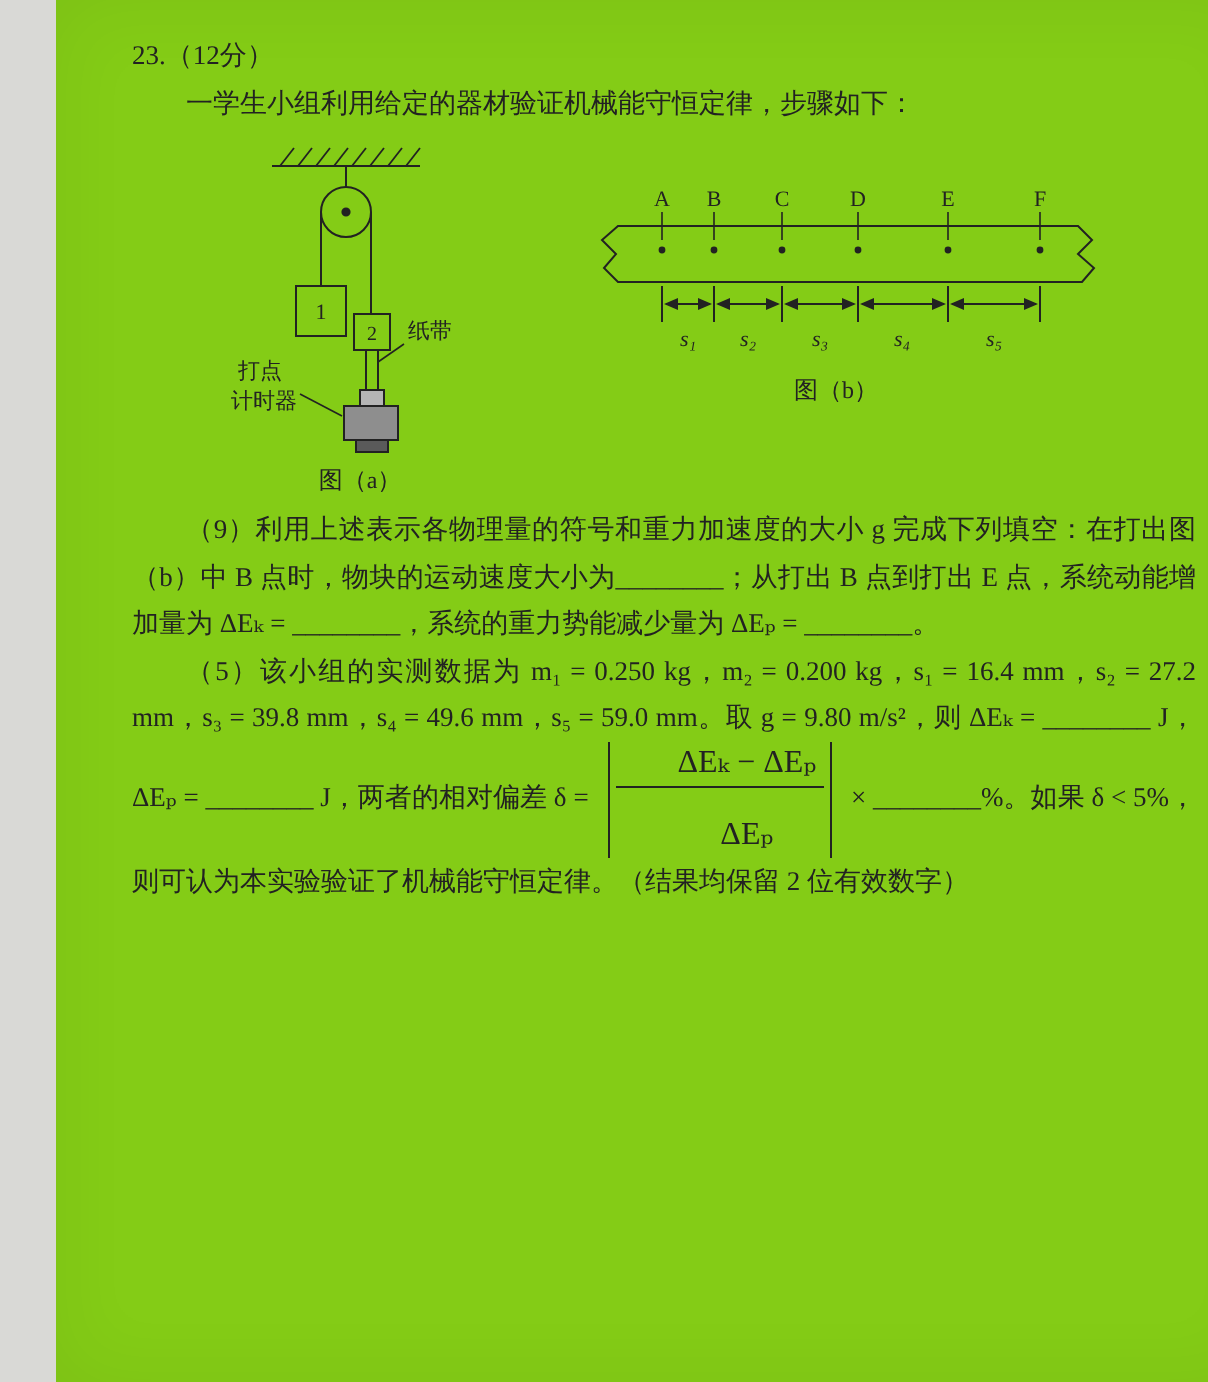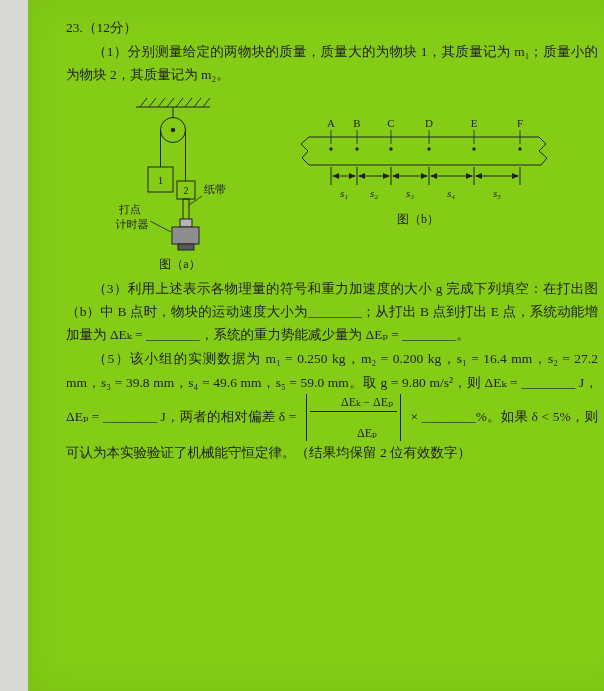--- a/index.html
+++ b/index.html
@@ -18,32 +18,32 @@
   .para { text-indent:2em; text-align:justify; margin:1px 0; }
   
   .figures { display:flex; align-items:flex-start; margin:4px 0 4px 26px; }
   .fig-a { width:175px; flex:0 0 auto; }
   .fig-b { width:285px; flex:0 0 auto; margin-left:16px; margin-top:20px; }
   svg { display:block; }
   svg text { font-family:"Liberation Serif","DejaVu Serif",serif; fill:#222; }
   
   .abs { display:inline-flex; align-items:center; vertical-align:middle; margin:0 3px; }
   .abs-bar { align-self:stretch; width:1px; background:#222; margin:0 3px; }
-  .frac { display:inline-flex; flex-direction:column; align-items:center; font-size:12px; line-height:1.35; }
+  .frac { display:inline-flex; flex-direction:column; align-items:center; font-size:16px; line-height:1.35; }
   .num { padding:0 4px 1px; border-bottom:1px solid #222; white-space:nowrap; }
   .den { padding-top:13px; white-space:nowrap; }
 </style>
 </head>
 <body>
 
 <div class="page">
 
   <div class="qno">23.（12分）</div>
 
-  <p class="para">（1）分别测量给定的两物块的质量，质量大的为物块 1，其质量记为 m₁；质量小的为物块 2，其质量记为 m₂。</p>
+  <p class="para">一学生小组利用给定的器材验证机械能守恒定律，步骤如下：</p>
 
   <div class="figures">
 
     <div class="fig-a">
       <svg viewBox="0 0 175 182" width="175" height="182">
         <g stroke="#222" stroke-width="1" fill="none">
           <line x1="44" y1="16" x2="118" y2="16"></line>
           <g stroke-width="0.9">
             <line x1="48" y1="16" x2="55" y2="7"></line>
               <line x1="57" y1="16" x2="64" y2="7"></line>
@@ -134,21 +134,21 @@
           <text x="91" y="86">s₂</text>
           <text x="127" y="86">s₃</text>
           <text x="168" y="86">s₄</text>
           <text x="214" y="86">s₅</text>
         </g>
         <text x="135" y="112" font-size="12" text-anchor="middle">图（b）</text>
       </svg>
     </div>
   </div>
 
-  <p class="para">（3）利用上述表示各物理量的符号和重力加速度的大小 g 完成下列填空：在打出图（b）中 B 点时，物块的运动速度大小为________；从打出 B 点到打出 E 点，系统动能增加量为 ΔEₖ = ________，系统的重力势能减少量为 ΔEₚ = ________。</p>
+  <p class="para">（9）利用上述表示各物理量的符号和重力加速度的大小 g 完成下列填空：在打出图（b）中 B 点时，物块的运动速度大小为________；从打出 B 点到打出 E 点，系统动能增加量为 ΔEₖ = ________，系统的重力势能减少量为 ΔEₚ = ________。</p>
 
   <p class="para">
     <span>（5）该小组的实测数据为 m₁ = 0.250 kg，m₂ = 0.200 kg，s₁ = 16.4 mm，s₂ = 27.2 mm，s₃ = 39.8 mm，s₄ = 49.6 mm，s₅ = 59.0 mm。取 g = 9.80 m/s²，则 ΔEₖ = ________ J，ΔEₚ = ________ J，两者的相对偏差 δ =</span>
     <span class="abs">
       <span class="abs-bar"></span>
       <span class="frac">
         <span class="num">ΔEₖ − ΔEₚ</span>
         <span class="den">ΔEₚ</span>
       </span>
       <span class="abs-bar"></span>

